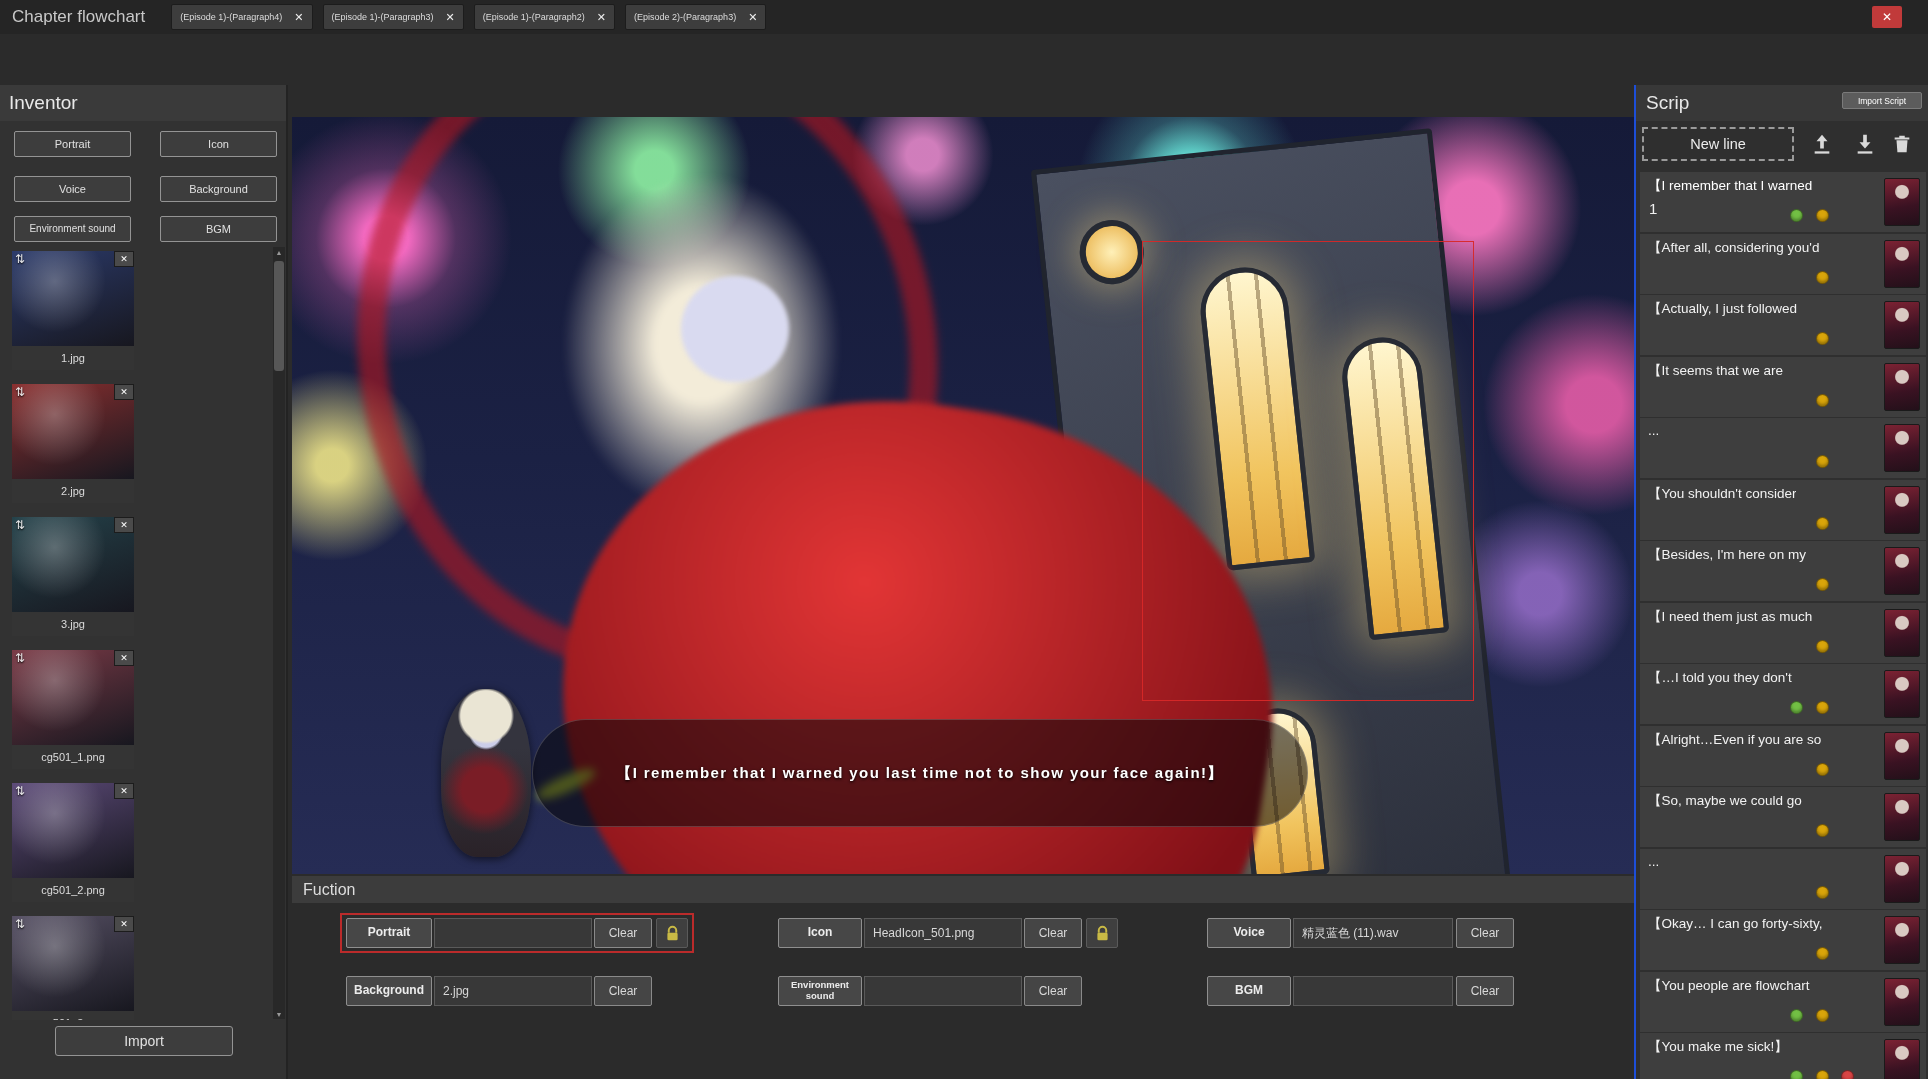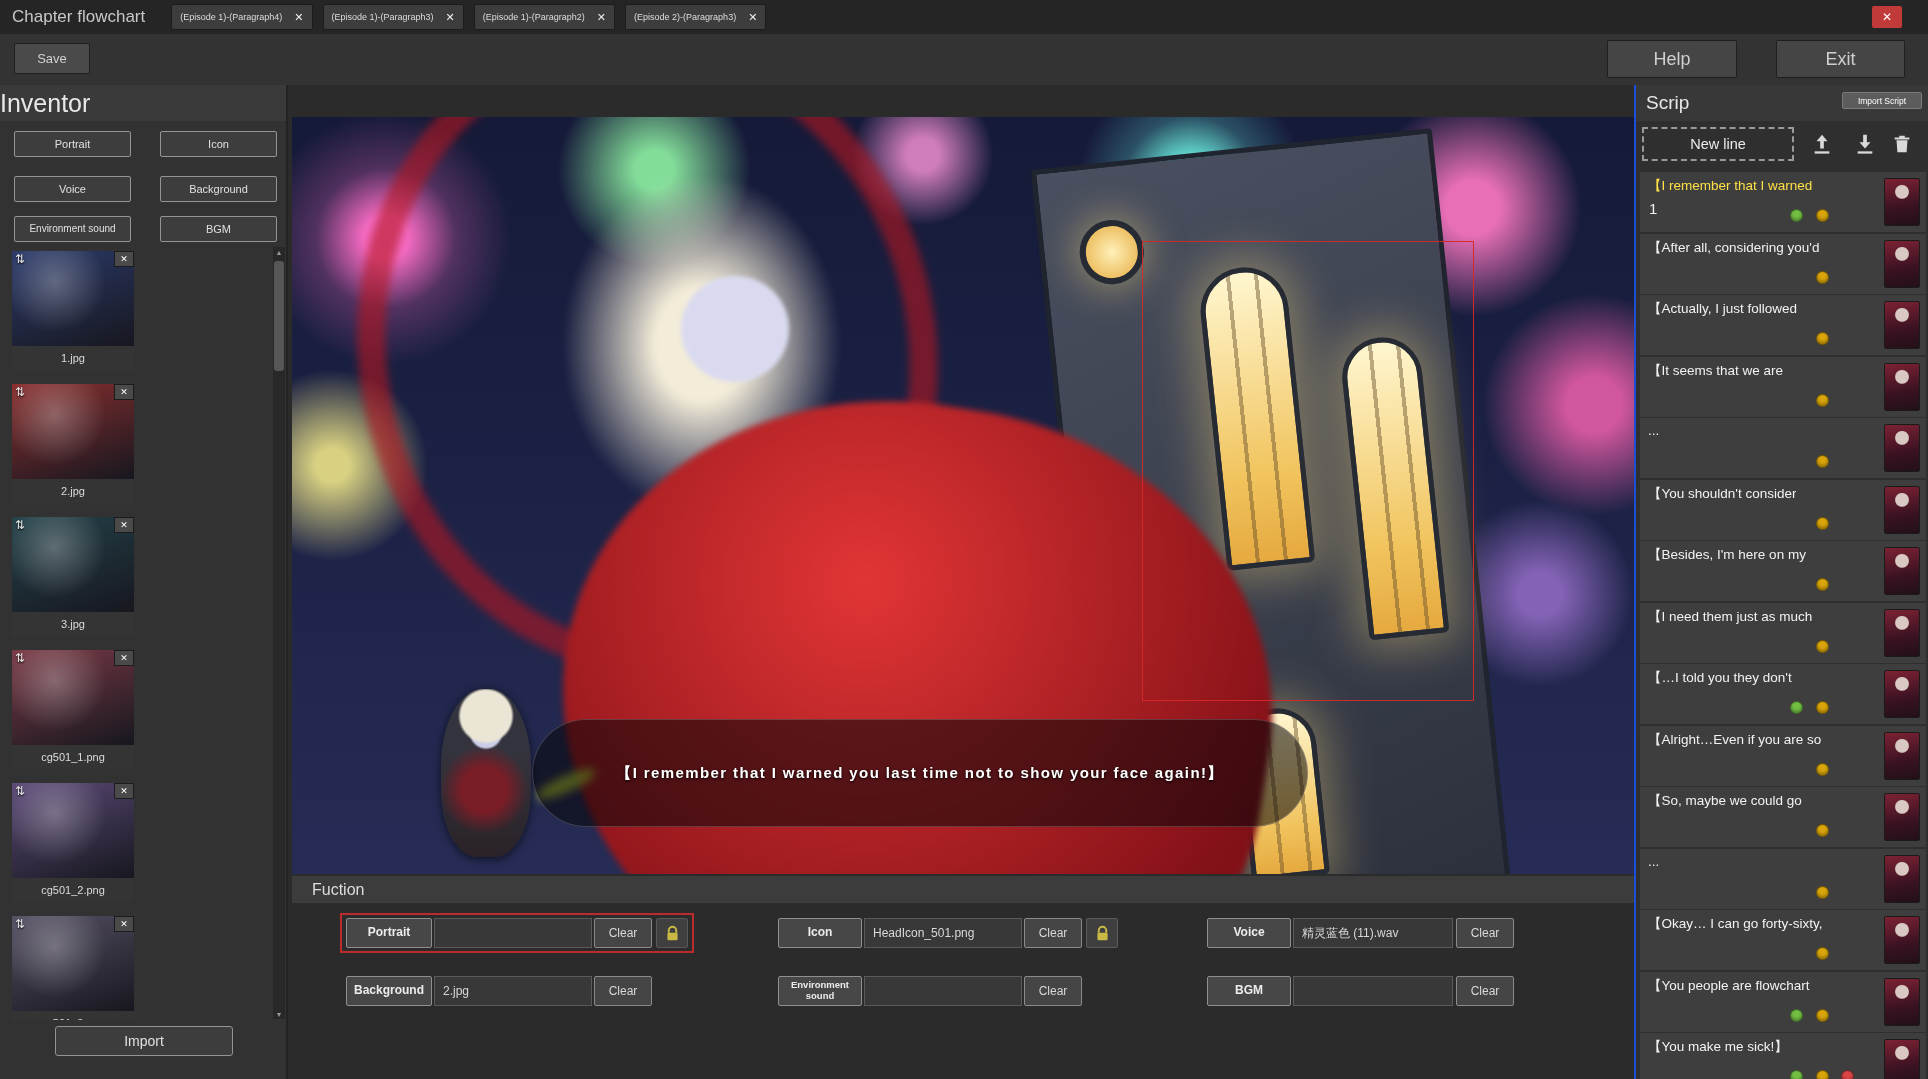--- a/index.html
+++ b/index.html
@@ -22,22 +22,22 @@
   .toolbar { position:absolute; left:0; top:34px; width:1928px; height:51px; background:#333; }
   .btn { display:flex; align-items:center; justify-content:center; background:#4a4a4a;
     border:1px solid #1f1f1f; color:#d0d0d0; border-radius:2px; cursor:default; }
   .save-btn { position:absolute; left:14px; top:9px; width:76px; height:31px; font-size:13px; }
   .help-btn { position:absolute; left:1607px; top:6px; width:130px; height:38px; font-size:18px; background:#454545; }
   .exit-btn { position:absolute; left:1776px; top:6px; width:129px; height:38px; font-size:18px; background:#454545; }
 
   
   .sidebar-left { position:absolute; left:0; top:85px; width:288px; height:994px; background:#323232;
     border-right:2px solid #232323; overflow:hidden; }
-  .panel-header { height:36px; background:#3a3a3a; color:#e8e8e8; font-size:25px;
-    display:flex; align-items:center; }
+  .panel-header { height:36px; background:#3a3a3a; color:#e8e8e8; font-size:19px;
+    display:flex; align-items:center; padding-left:9px; }
   .cat-btn { position:absolute; width:117px; height:26px; background:#3d3d3d; border:1px solid #949494;
     border-radius:2px; color:#e0e0e0; font-size:11px; display:flex; align-items:center;
     justify-content:center; text-align:center; line-height:1.15; padding:1px; }
   .cat-0 { left:14px; top:46px; } .cat-1 { left:160px; top:46px; }
   .cat-2 { left:14px; top:91px; } .cat-3 { left:160px; top:91px; }
   .cat-4 { left:14px; top:131px; font-size:10px; } .cat-5 { left:160px; top:131px; }
 
   .asset-viewport { position:absolute; left:0; top:160px; width:272px; height:775px; overflow:hidden;
     padding:6px 0 0 12px; display:flex; flex-wrap:wrap; align-content:flex-start; }
   .asset-cell { position:relative; width:122px; height:119px; margin:0 10px 14px 0; background:#3f3f3f; }
@@ -109,21 +109,21 @@
     border-radius:46% 46% 40% 40%;
     background:
       radial-gradient(circle at 50% 16%, #eae5d4 0 17%, rgba(234,229,212,0) 19%),
       radial-gradient(circle at 50% 26%, #cbcde8 0 11%, rgba(203,205,232,0) 13%),
       radial-gradient(circle at 48% 60%, #7a1d26 0 20%, rgba(122,29,38,0) 40%),
       linear-gradient(180deg,#34343e 35%, #2a2228 100%);
     box-shadow:0 2px 8px rgba(0,0,0,.6); }
 
   
   .fuction-bar { position:absolute; left:292px; top:876px; width:1342px; height:27px; background:#3c3c3c;
-    color:#ddd; font-size:16px; display:flex; align-items:center; padding-left:20px; }
+    color:#ddd; font-size:16px; display:flex; align-items:center; padding-left:11px; }
   .field-label { position:absolute; height:30px; background:#474747; border:1px solid #8f8f8f;
     border-radius:2px; color:#ececec; font-size:12px; font-weight:bold; display:flex;
     align-items:center; justify-content:center; text-align:center; line-height:1.15; }
   .field-value { position:absolute; height:30px; background:#383838; border:1px solid #5a5a5a;
     color:#d8d8d8; font-size:12px; display:flex; align-items:center; padding-left:8px;
     white-space:nowrap; overflow:hidden; }
   .field-clear { position:absolute; height:30px; background:#454545; border:1px solid #8a8a8a;
     border-radius:2px; color:#d8d8d8; font-size:12px; display:flex; align-items:center; justify-content:center; }
   .field-lock { position:absolute; height:30px; width:32px; background:#3f3f3f; border:1px solid #5a5a5a;
     border-radius:2px; display:flex; align-items:center; justify-content:center; }
@@ -152,21 +152,21 @@
     align-items:center; justify-content:center; background:transparent; }
   .icon-btn { position:absolute; top:44px; width:30px; height:30px; display:flex;
     align-items:center; justify-content:center; }
   .icon-btn svg { width:22px; height:22px; }
   .ib-upload { left:171px; } .ib-insert { left:214px; } .ib-trash { left:251px; }
 
   .script-list { position:absolute; left:4px; top:87px; width:286px; }
   .script-row { position:relative; width:286px; height:60px; background:#3e3e3e; margin-bottom:1.5px; }
   .line-text { position:absolute; left:8px; top:5px; max-width:232px; color:#f2f2f2; font-size:13.5px;
     white-space:nowrap; overflow:hidden; display:block; }
-  .script-row.selected .line-text { color:#fde047; }
+  .script-row.selected .line-text { color:#ffffff; }
   .line-badge { position:absolute; left:9px; top:28px; color:#f0f0f0; font-size:15px; }
   .line-thumb { position:absolute; right:6px; top:6px; width:36px; height:48px; border:1px solid #1a1a1a;
     border-radius:2px;
     background:
       radial-gradient(circle at 50% 28%, #d9c9c2 0 17%, rgba(217,201,194,0) 20%),
       linear-gradient(170deg,#7c2233, #3a1222 60%, #221019); }
   .line-dots { position:absolute; left:0; top:0; width:100%; height:100%; pointer-events:none; }
   .dot { position:absolute; top:37px; width:13px; height:13px; border-radius:50%;
     border:1px solid rgba(0,0,0,.45); box-shadow:inset 0 -2px 3px rgba(0,0,0,.3); }
   .dot-green { left:150px; } .dot-yellow { left:176px; } .dot-red { left:201px; }
@@ -192,25 +192,20 @@
         <span class="tab-close">✕</span>
       </div>
       <div class="tab">
         <span>(Episode 2)-(Paragraph3)</span>
         <span class="tab-close">✕</span>
       </div>
     </div>
     <div class="win-close">✕</div>
   </div>
 
-  <div class="toolbar">
-    <div class="btn save-btn">Save</div>
-    <div class="btn help-btn">Help</div>
-    <div class="btn exit-btn">Exit</div>
-  </div>
 
   <div class="sidebar-left">
     <div class="panel-header">Inventor</div>
 
     <div class="cat-btn cat-0">Portrait</div>
     <div class="cat-btn cat-1">Icon</div>
     <div class="cat-btn cat-2">Voice</div>
     <div class="cat-btn cat-3">Background</div>
     <div class="cat-btn cat-4">Environment sound</div>
     <div class="cat-btn cat-5">BGM</div>

